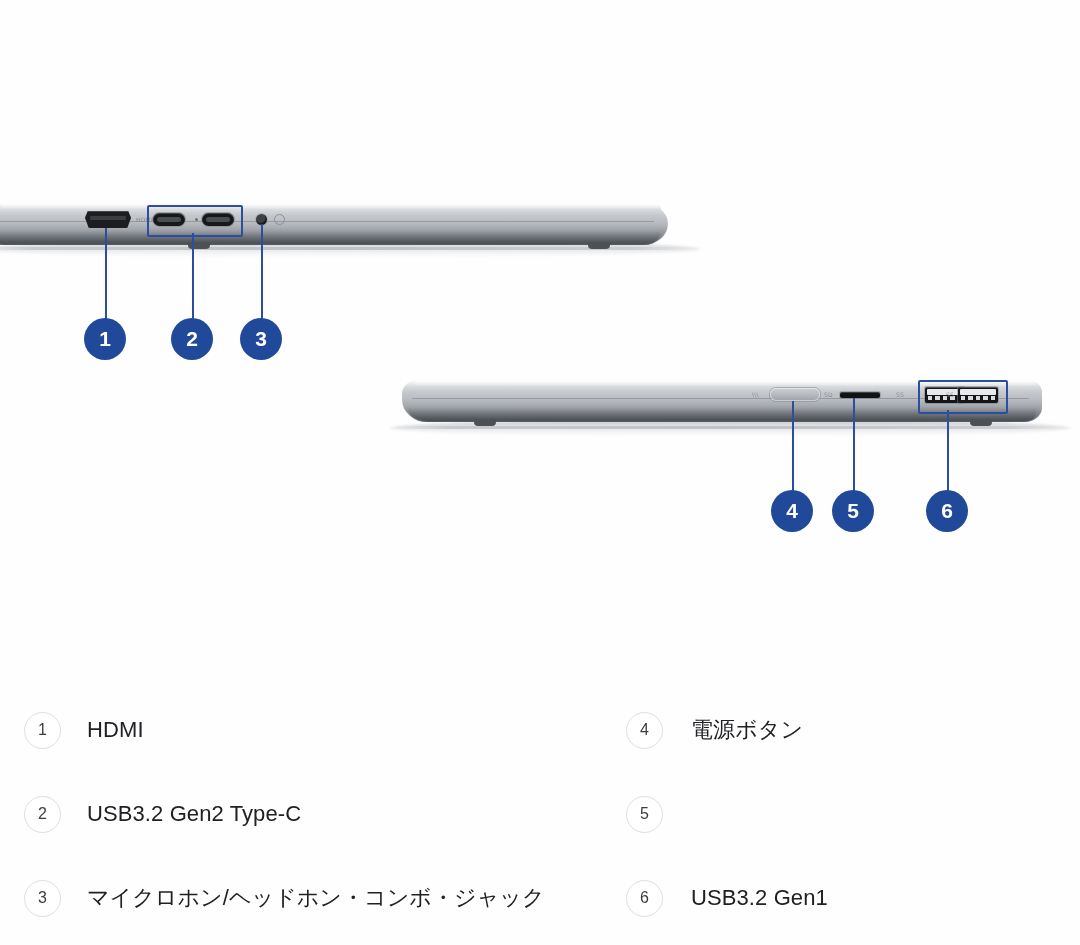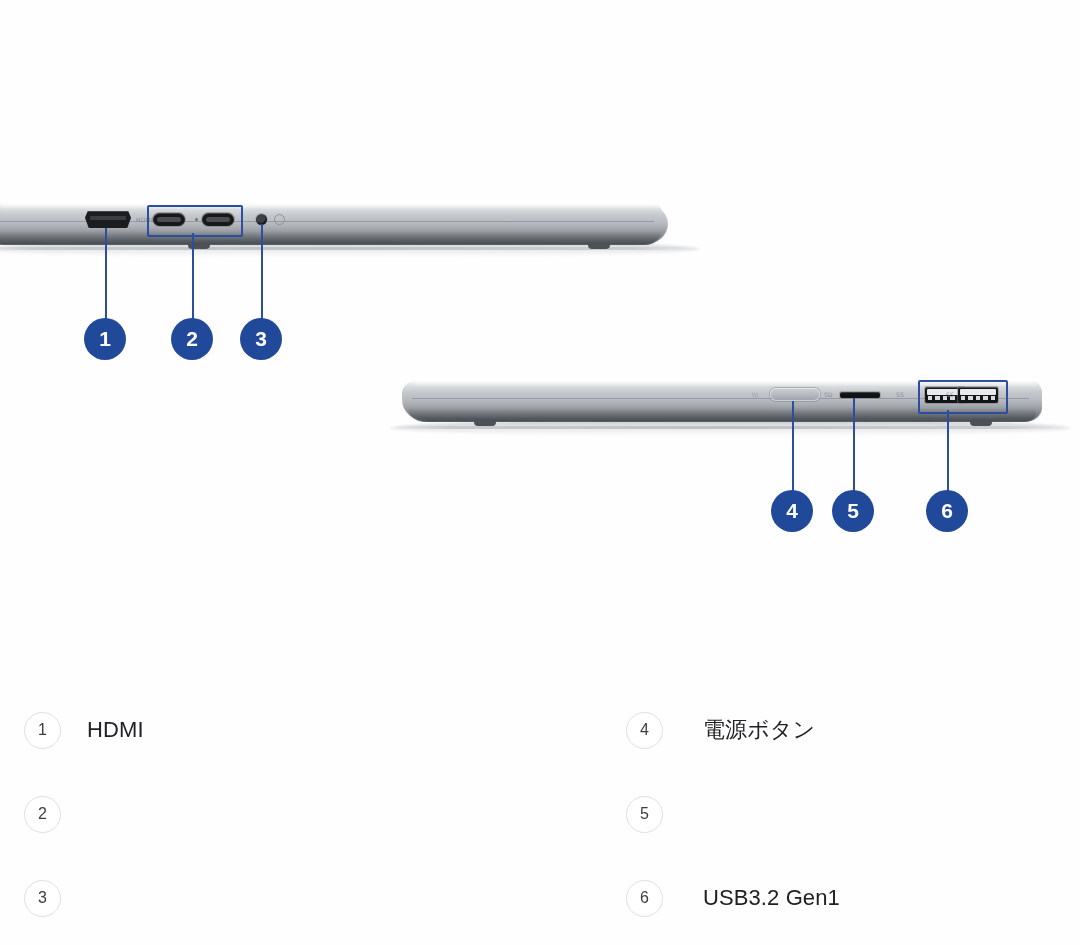--- a/index.html
+++ b/index.html
@@ -279,21 +279,21 @@
     background: #fff;
   }
   .legend-label {
     margin-left: 26px;
     font-size: 22px;
     color: #202124;
     font-family: "Liberation Sans", "DejaVu Sans", sans-serif;
     letter-spacing: .1px;
     white-space: nowrap;
   }
-  .legend-col.right .legend-label { margin-left: 40px; }
+  .legend-col.right .legend-label { margin-left: 28px; }
 </style>
 </head>
 <body>
 
 <div class="stage">
 
   <div class="surface" style="left:-20px; top:241px; width:720px;"></div>
   <div class="surface-line" style="left:-20px; top:247px; width:710px;"></div>
 
   <div class="laptop" style="left:-12px; top:203px; width:680px; height:42px;">
@@ -364,23 +364,25 @@
 
 <div class="legend">
 
   <div class="legend-col left">
     <div class="legend-row">
       <div class="legend-num">1</div>
       <div class="legend-label">HDMI</div>
     </div>
     <div class="legend-row">
       <div class="legend-num">2</div>
+      <div class="legend-label">USB3.2 Gen2 Type-C</div>
     </div>
     <div class="legend-row">
       <div class="legend-num">3</div>
+      <div class="legend-label">マイクロホン/ヘッドホン・コンボ・ジャック</div>
     </div>
   </div>
 
   <div class="legend-col right">
     <div class="legend-row">
       <div class="legend-num">4</div>
       <div class="legend-label">電源ボタン</div>
     </div>
     <div class="legend-row">
       <div class="legend-num">5</div>

